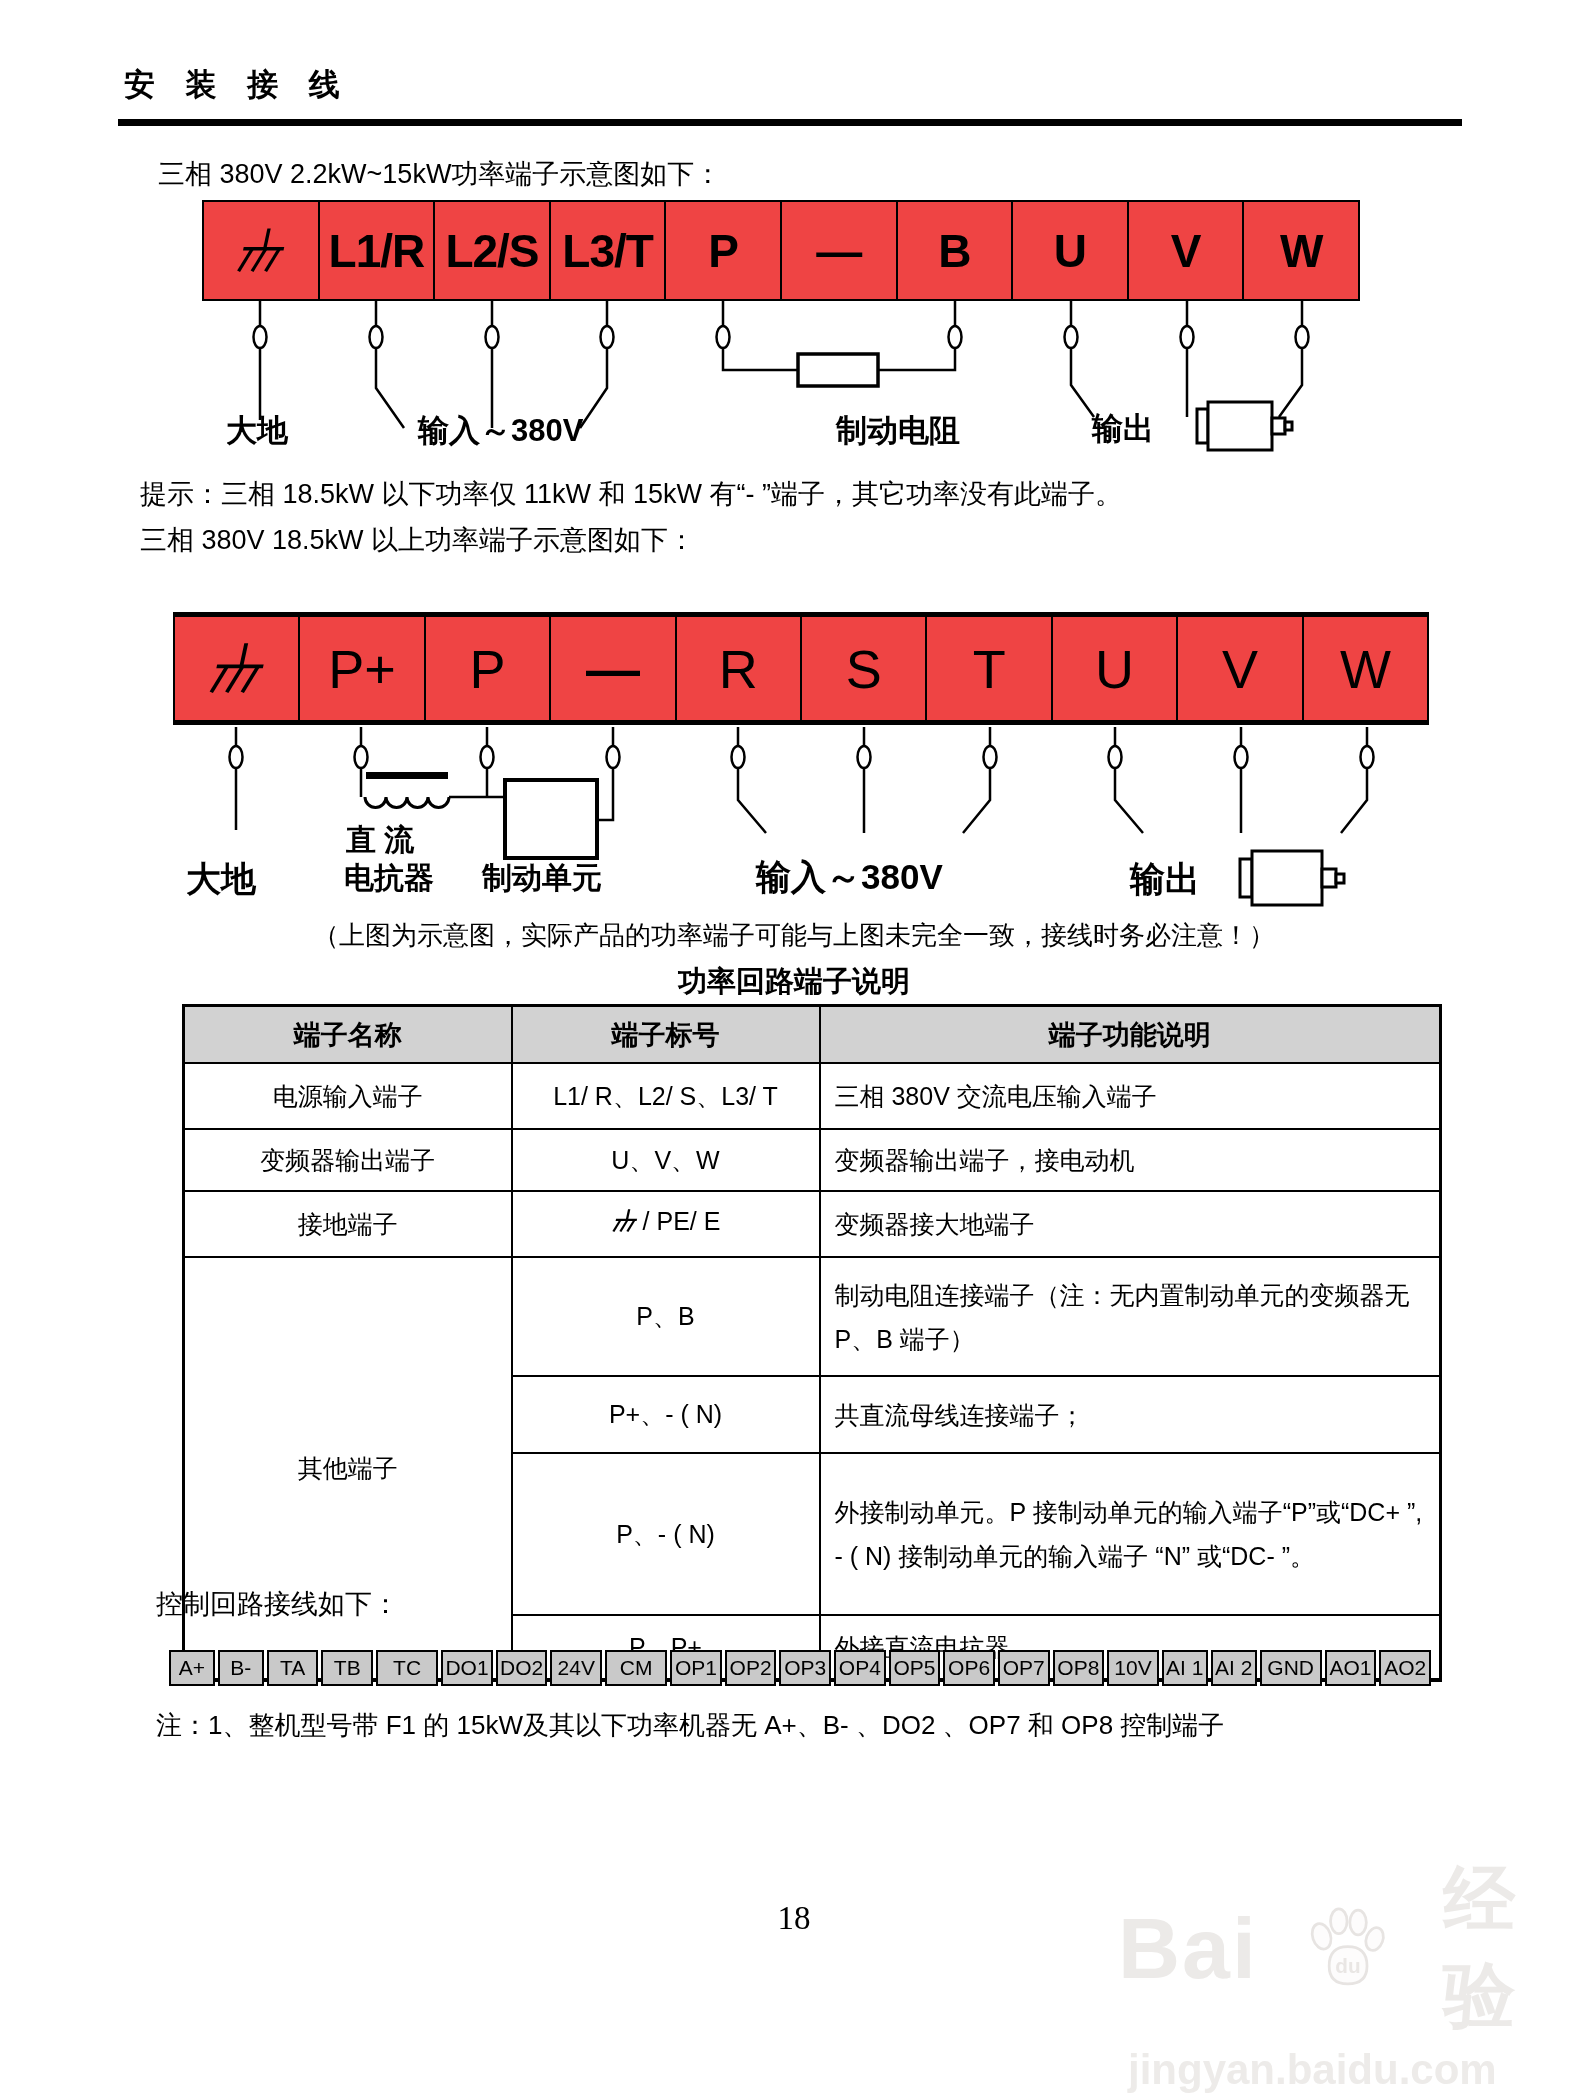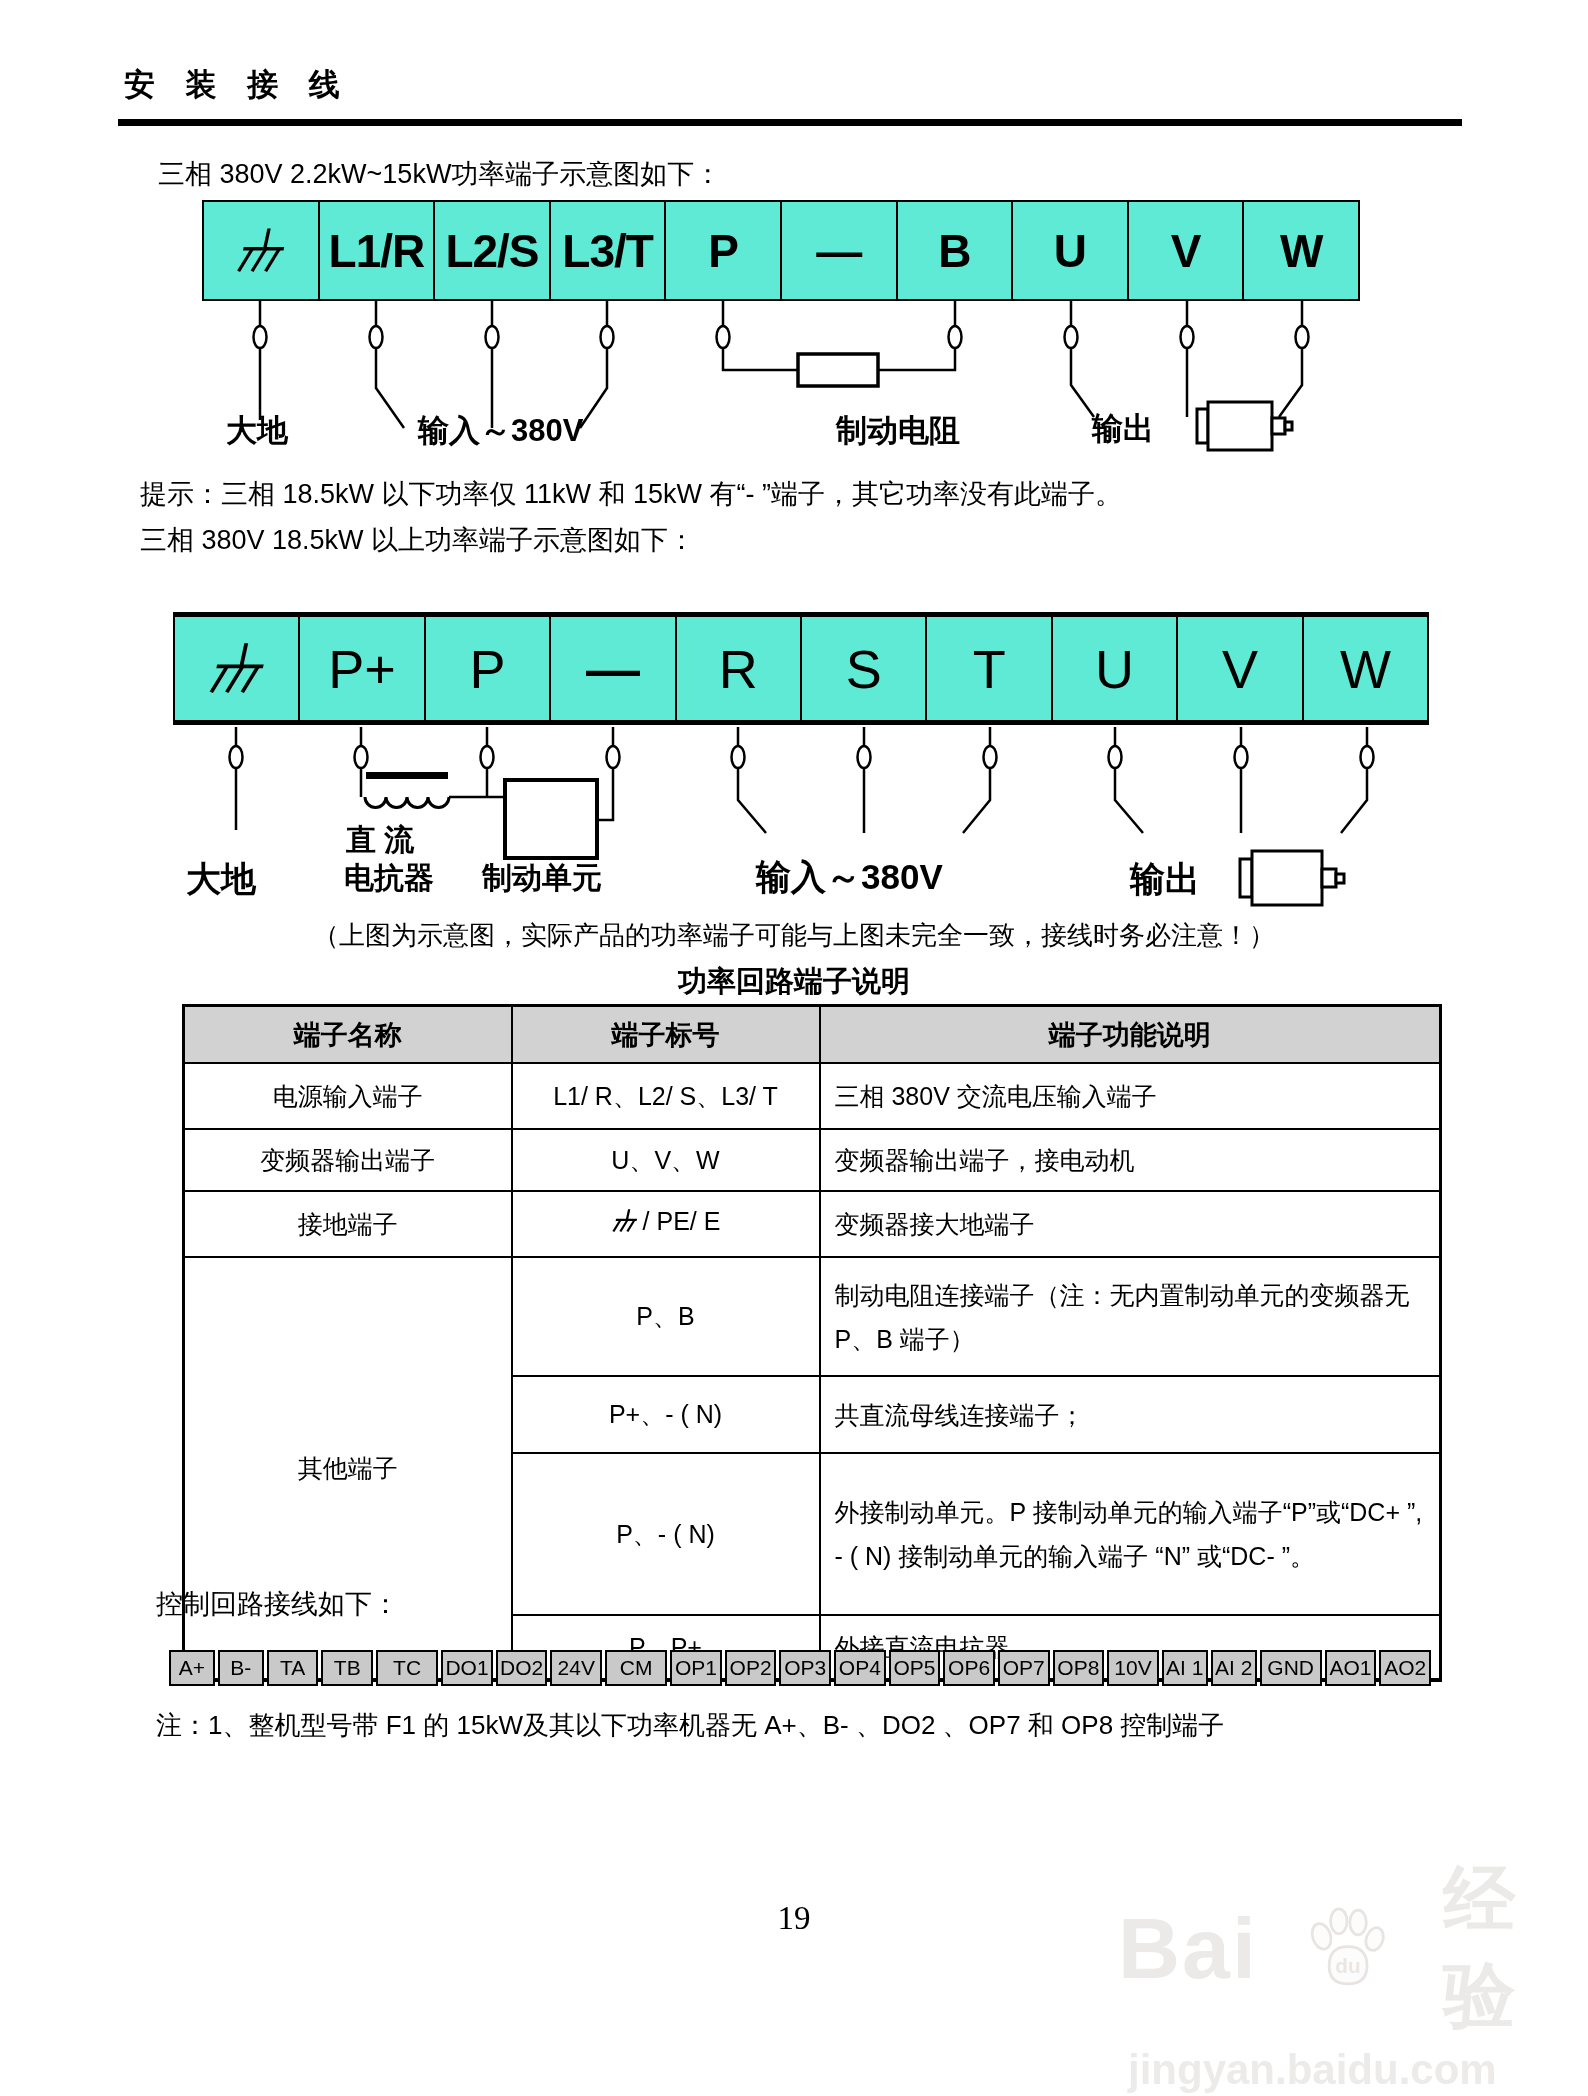--- a/index.html
+++ b/index.html
@@ -7,21 +7,21 @@
     position:relative;width:1588px;height:2096px;margin:0 auto;
     background:#fff;overflow:hidden;
     font-family:"Liberation Sans","DejaVu Sans",sans-serif;color:#000;
   }
   .abs{position:absolute;}
   
   .header-title{left:124px;top:64px;font-size:31px;font-weight:bold;letter-spacing:11px;}
   .rule{left:118px;top:119px;width:1344px;height:7px;background:#000;}
   .bodyline{font-size:27px;}
   
-  .trow{display:flex;box-sizing:border-box;background:#5eead4;}
+  .trow{display:flex;box-sizing:border-box;background:#ef4444;}
   .tcell{flex:1;display:flex;align-items:center;justify-content:center;
          border-left:2px solid #000;overflow:hidden;white-space:nowrap;}
   .tcell:first-child{border-left:none;}
   .d1row{left:202px;top:200px;width:1158px;height:101px;border:2px solid #000;}
   .d1row .tcell{font-size:46px;font-weight:bold;transform:scaleX(1);letter-spacing:-1px;}
   .d2row{left:173px;top:612px;width:1256px;height:113px;
          border:2px solid #000;border-top:5px solid #000;border-bottom:5px solid #000;}
   .d2row .tcell{font-size:54px;font-weight:normal;}
   .d2row .tcell.minus{font-weight:bold;}
   .diag-label{font-weight:bold;white-space:nowrap;}
@@ -283,21 +283,21 @@
     <div class="cell">10V</div>
     <div class="cell n">AI 1</div>
     <div class="cell n">AI 2</div>
     <div class="cell w">GND</div>
     <div class="cell">AO1</div>
     <div class="cell">AO2</div>
   </div>
 
   <div class="abs" style="left:156px;top:1708px;font-size:26px;">注：1、整机型号带 F1 的 15kW及其以下功率机器无 A+、B- 、DO2 、OP7 和 OP8 控制端子</div>
 
-  <div class="abs pagenum">19</div>
+  <div class="abs pagenum">18</div>
 
   <div class="abs watermark">
     <div class="wm-row">
       <span class="wm-bai">Bai</span>
       <svg width="130" height="118" viewBox="0 0 130 118">
         <g stroke="#e7e4e2" stroke-width="4" fill="#fdfcfc">
           <ellipse cx="27" cy="42" rx="13" ry="19" transform="rotate(-18 27 42)"></ellipse>
           <ellipse cx="52" cy="20" rx="12" ry="18"></ellipse>
           <ellipse cx="80" cy="22" rx="12" ry="18"></ellipse>
           <ellipse cx="104" cy="46" rx="12" ry="17" transform="rotate(20 104 46)"></ellipse>

